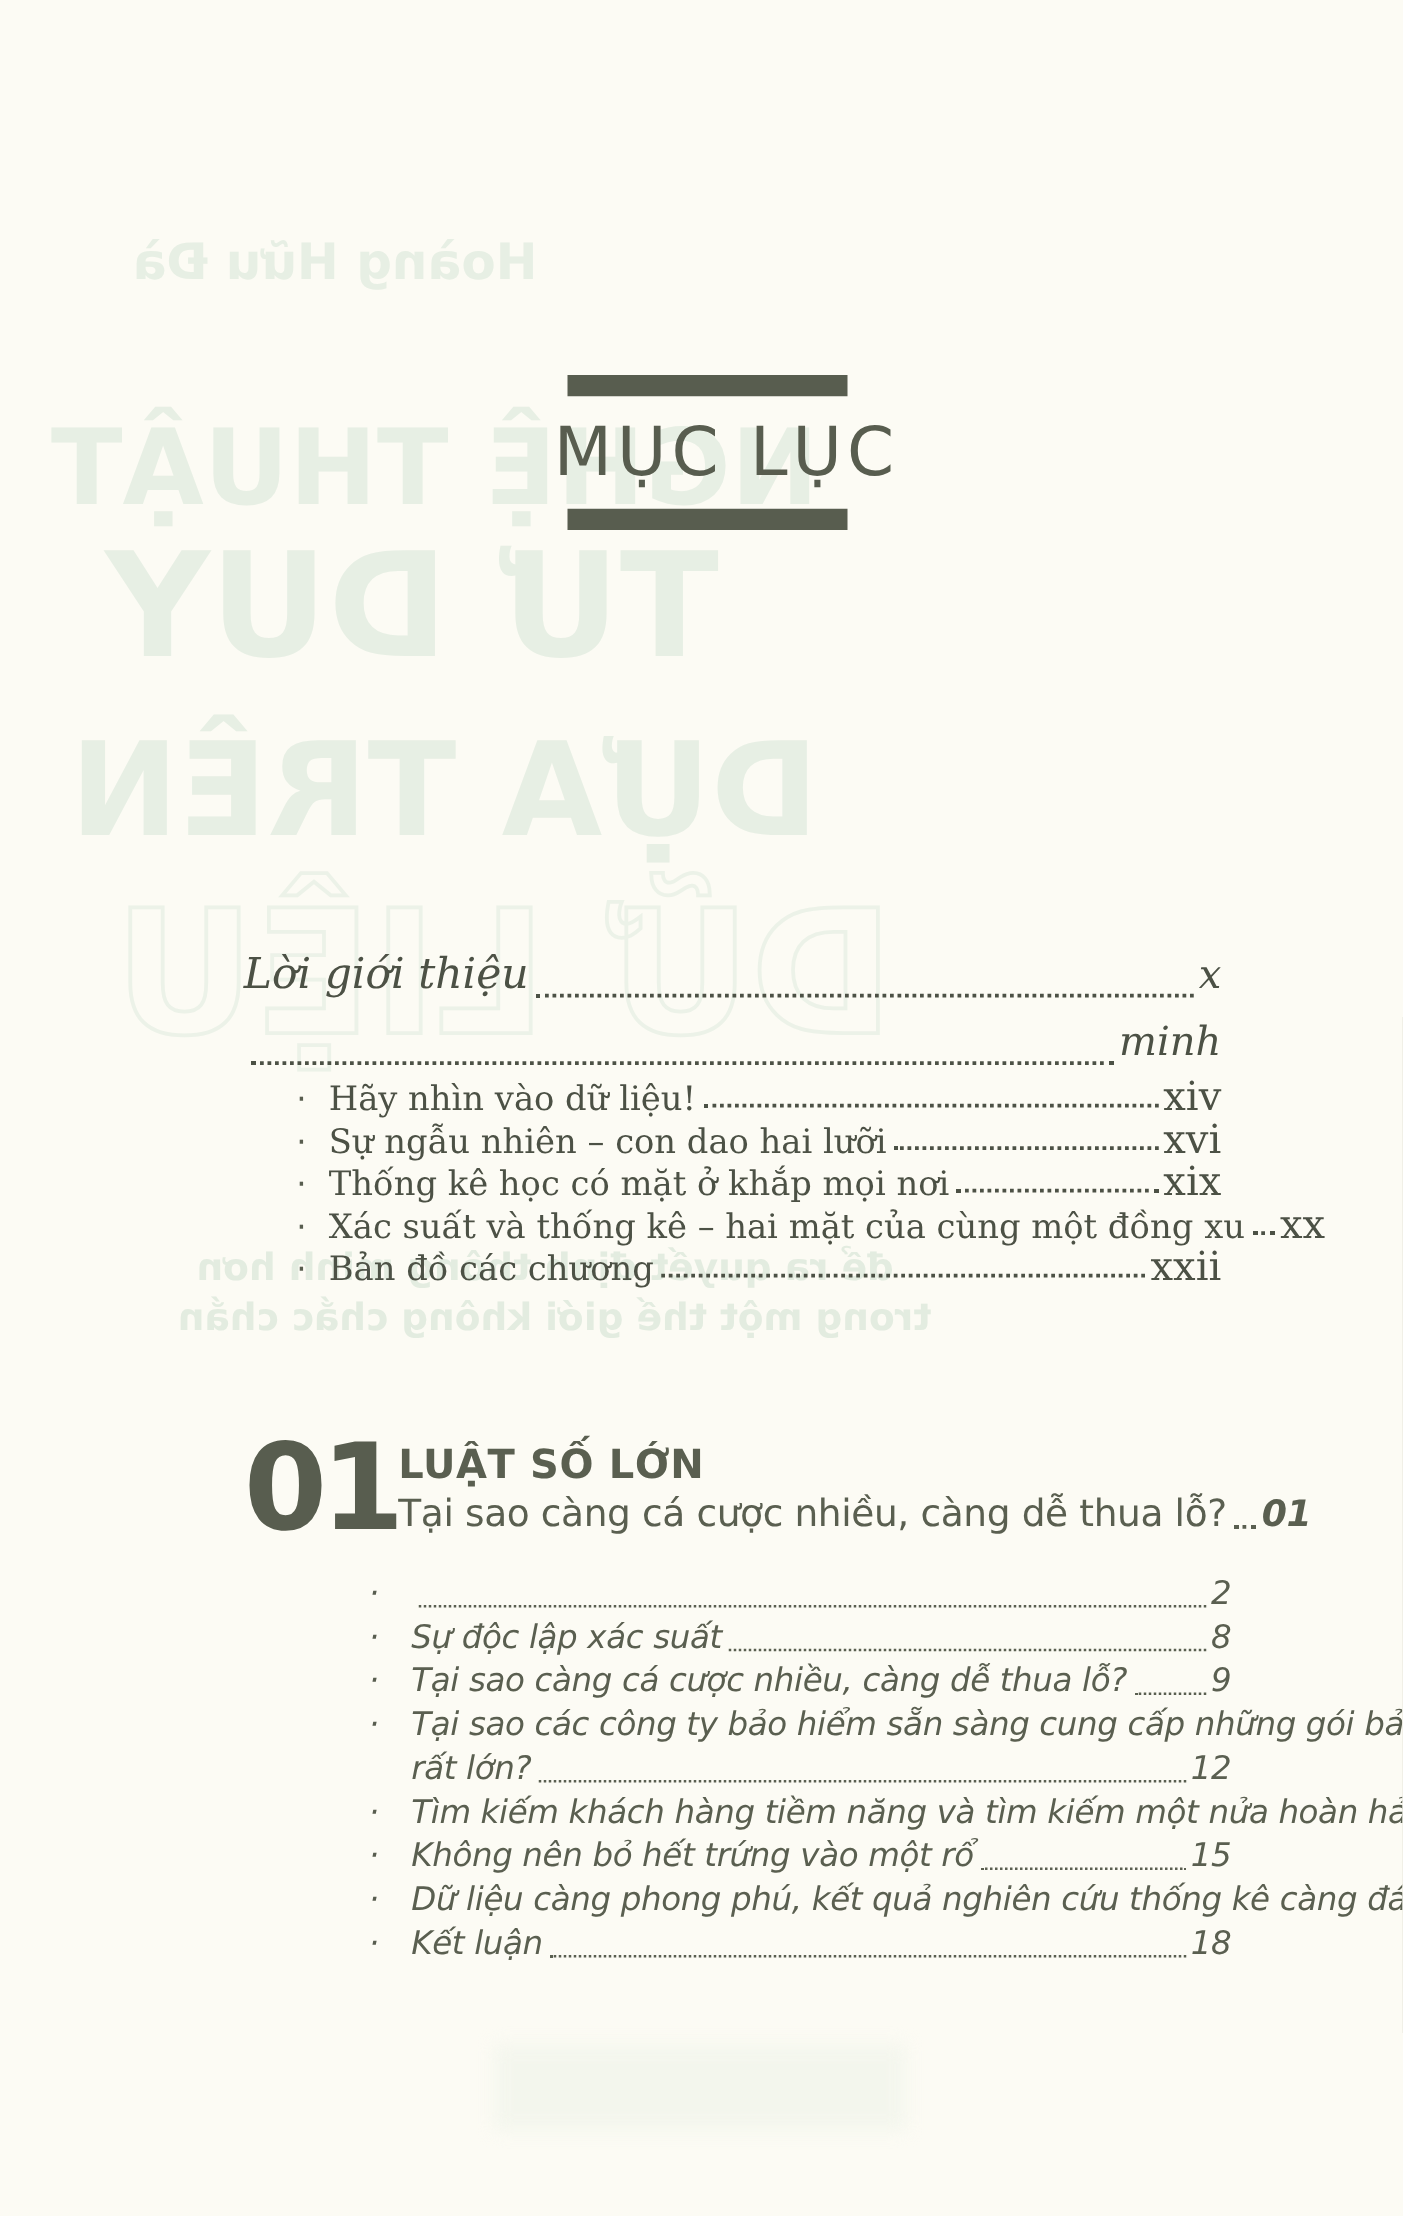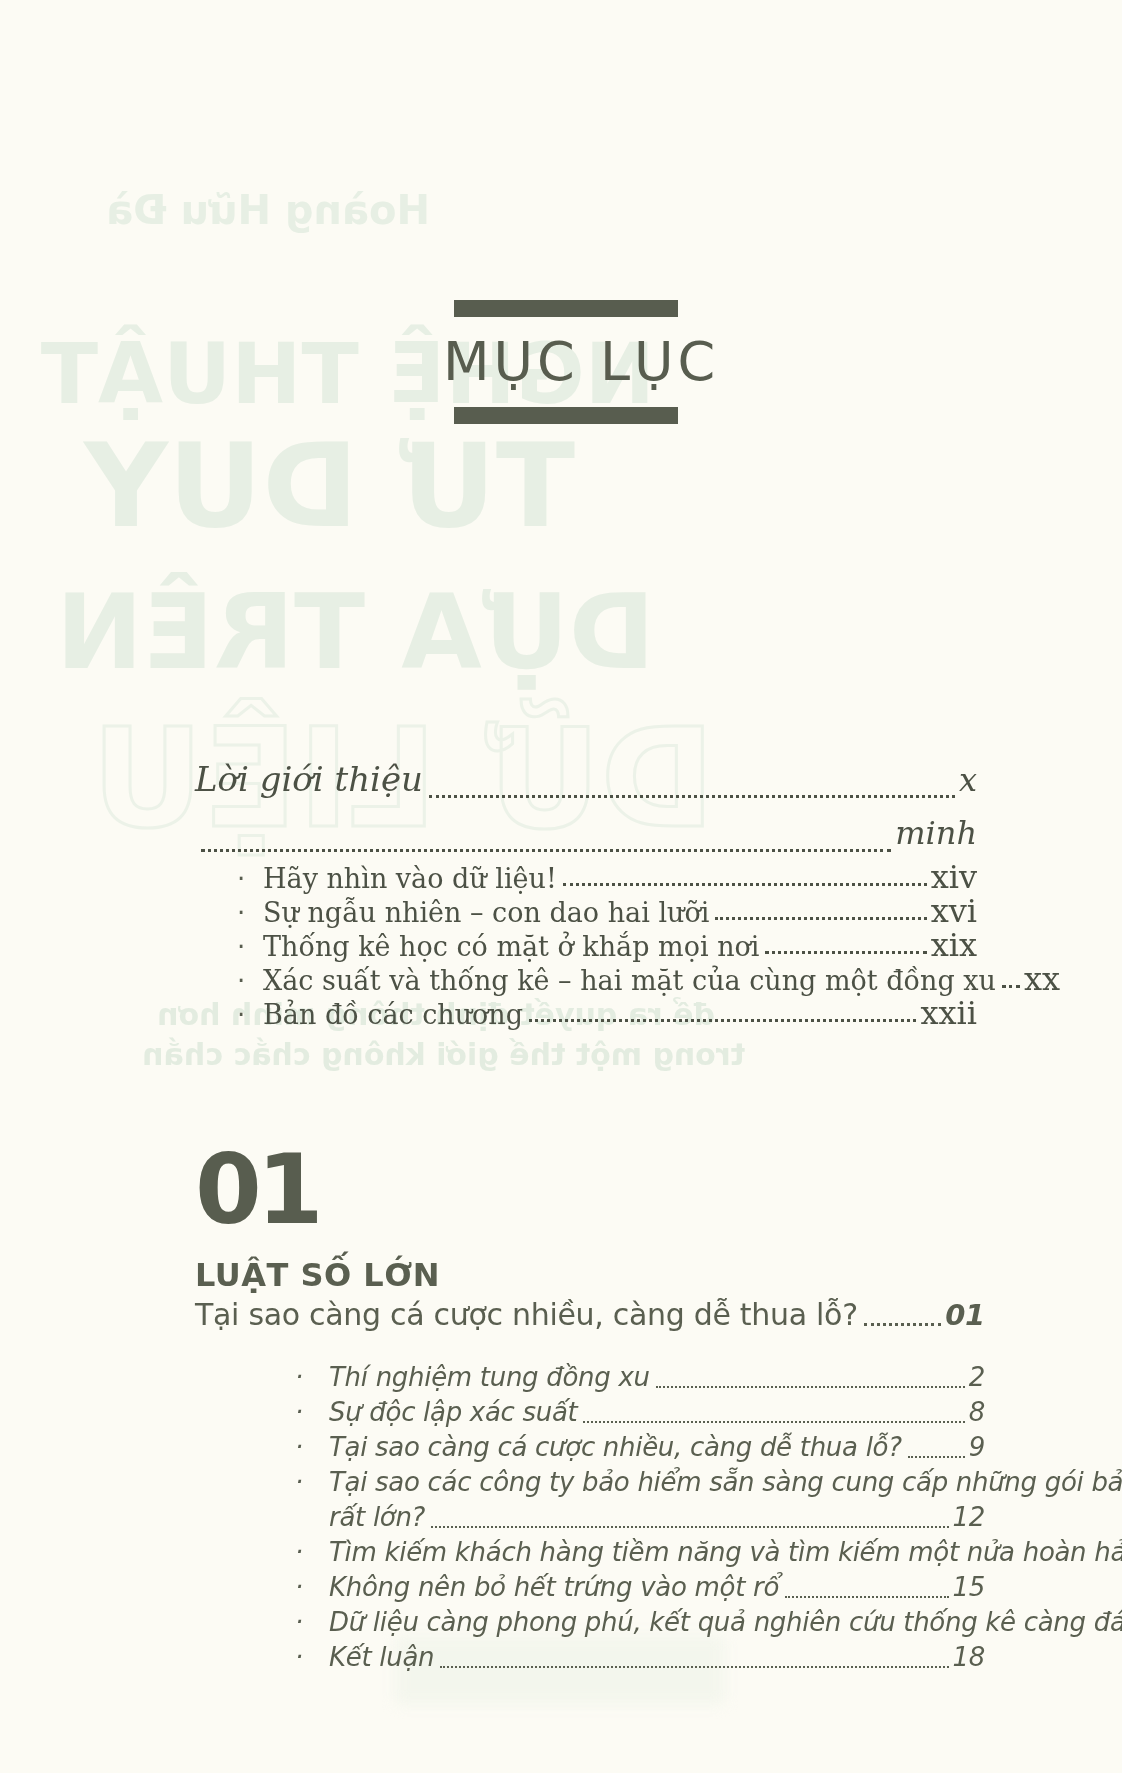--- a/index.html
+++ b/index.html
@@ -63,21 +63,21 @@
   .bullet{
     width:26px;flex:0 0 26px;font-size:26px;color:#585d4f;
     font-family:"DejaVu Sans", sans-serif;
   }
   .fm-label,.ch-label{white-space:nowrap;}
   
   .chapter{
     position:absolute;top:1146px;left:195px;width:790px;
     font-family:"DejaVu Sans", sans-serif;color:#5a5f50;
   }
-  .ch-header{display:flex;flex-direction:column;}
+  .ch-header{display:flex;}
   .ch-num{
     flex:0 0 104px;font-size:96px;font-weight:700;line-height:88px;
     letter-spacing:-5px;color:#585d4f;
   }
   .ch-head-right{flex:1;padding-top:6px;}
   .ch-title{font-size:32px;font-weight:700;line-height:38px;letter-spacing:.5px;}
   .ch-sub-row{font-size:30px;line-height:42px;letter-spacing:-.3px;}
   .ch-sub-row .ch-page{font-weight:700;font-size:29px;}
   .ch-sub-row .leader{margin-bottom:10px;}
   .ch-entries{margin-top:24px;padding-left:100px;}
@@ -158,21 +158,20 @@
           <span class="ch-label">Tại sao càng cá cược nhiều, càng dễ thua lỗ?</span>
           <span class="leader"></span>
           <span class="ch-page">01</span>
         </div>
       </div>
     </div>
 
     <div class="ch-entries">
       <div class="row ch-row">
         <span class="bullet">·</span>
-        <span class="ch-label">Thí nghiệm tung đồng xu</span>
         <span class="leader"></span>
         <span class="ch-page">2</span>
       </div>
       <div class="row ch-row">
         <span class="bullet">·</span>
         <span class="ch-label">Sự độc lập xác suất</span>
         <span class="leader"></span>
         <span class="ch-page">8</span>
       </div>
       <div class="row ch-row">

